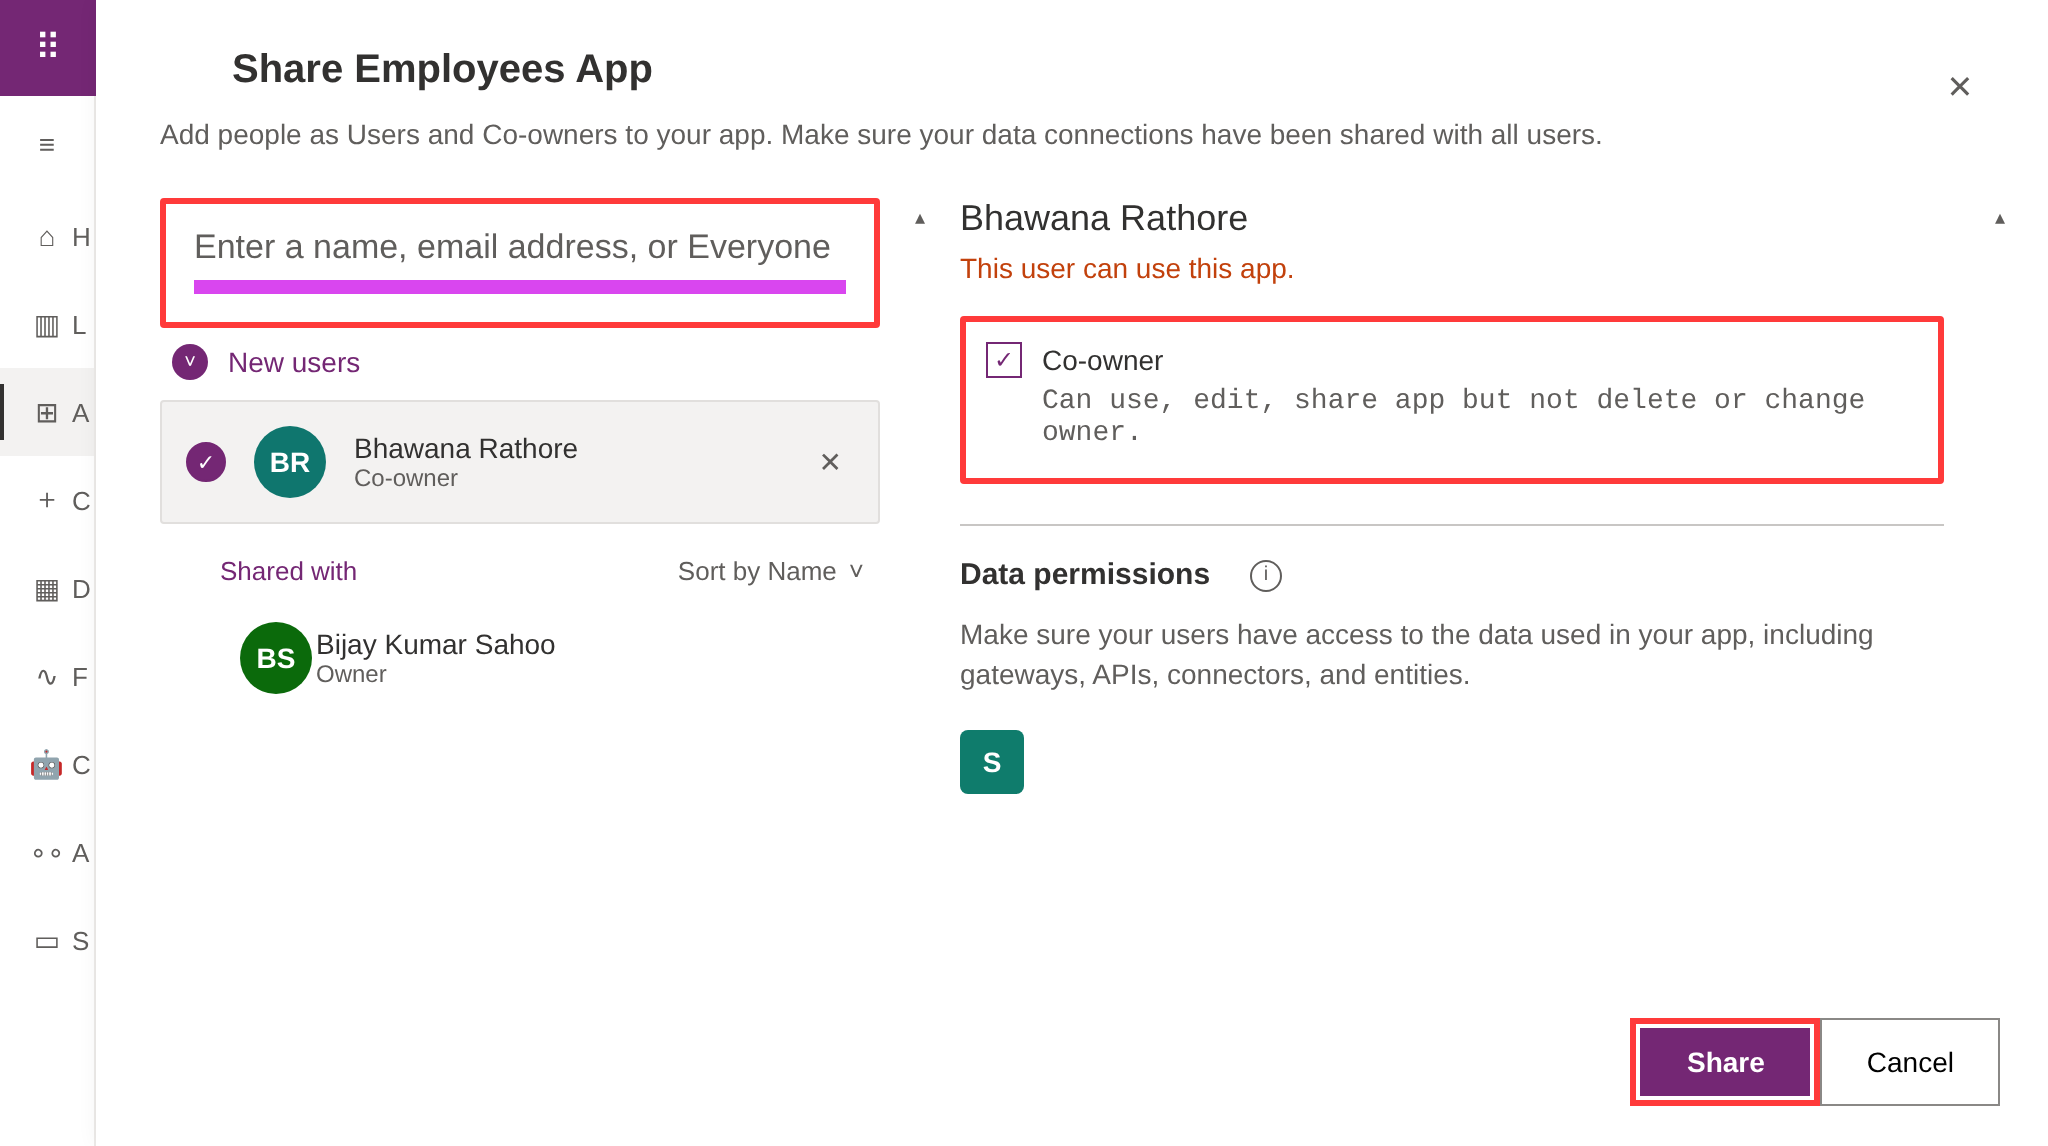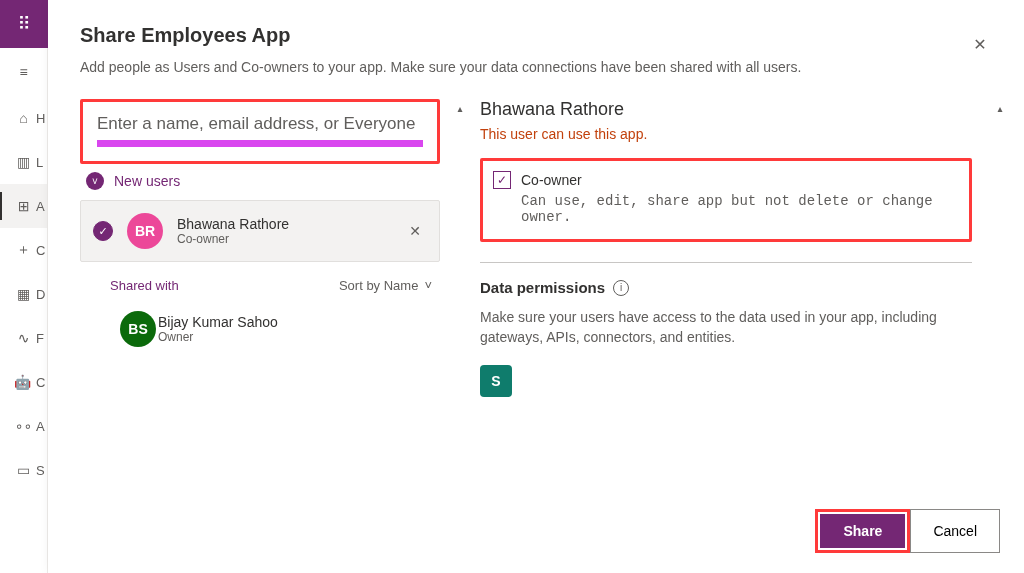--- a/index.html
+++ b/index.html
@@ -65,20 +65,21 @@
       position: relative;
     }
     .modal-header {
       padding: 24px 32px 16px 32px;
     }
     .modal-title {
       font-size: 20px;
       font-weight: 600;
       color: #323130;
       margin-bottom: 12px;
+      margin-left: 36px;
     }
     .modal-subtitle {
       font-size: 14px;
       color: #605e5c;
     }
     .close-btn {
       position: absolute;
       top: 28px;
       right: 28px;
       width: 32px;
@@ -181,21 +182,21 @@
       height: 36px;
       border-radius: 50%;
       display: flex;
       align-items: center;
       justify-content: center;
       color: #fff;
       font-weight: 600;
       font-size: 14px;
       flex-shrink: 0;
     }
-    .avatar.purple { background: #ec4899; }
+    .avatar.purple { background: #0f766e; }
     .avatar.green { background: #0b6a0b; }
     .user-info { flex: 1; }
     .user-name { font-size: 14px; color: #323130; }
     .user-role { font-size: 12px; color: #605e5c; }
     .remove-x { color: #605e5c; font-size: 14px; cursor: pointer; padding: 0 6px; }
     .shared-header {
       display: flex;
       justify-content: space-between;
       align-items: center;
       padding: 16px 8px 8px 30px;
@@ -223,21 +224,21 @@
       display: flex;
       align-items: center;
       justify-content: center;
       color: #742774;
       font-size: 12px;
       flex-shrink: 0;
     }
     .coowner-label { font-size: 14px; color: #323130; }
     .coowner-desc { font-size: 14px; color: #605e5c; margin-left: 28px; margin-top: 4px; font-family: Liberation Mono, monospace; }
     .divider { height: 1px; background: #c8c6c4; margin: 8px 0 16px 0; }
-    .perm-title { font-size: 15px; font-weight: 600; color: #323130; display: flex; align-items: center; gap: 8px; margin-bottom: 12px; }
+    .perm-title { font-size: 15px; font-weight: 600; color: #323130; display: flex; align-items: center; gap: 20px; margin-bottom: 12px; }
     .info-icon {
       width: 16px; height: 16px; border: 1px solid #605e5c; border-radius: 50%;
       display: inline-flex; align-items: center; justify-content: center;
       font-size: 10px; color: #605e5c; font-weight: normal;
     }
     .perm-desc { font-size: 14px; color: #605e5c; margin-bottom: 18px; line-height: 1.4; }
     .conn-row { display: flex; align-items: center; gap: 12px; }
     .conn-icon {
       width: 32px; height: 32px; background: #0f7c6c; border-radius: 4px;
       display: flex; align-items: center; justify-content: center; color: #fff;

